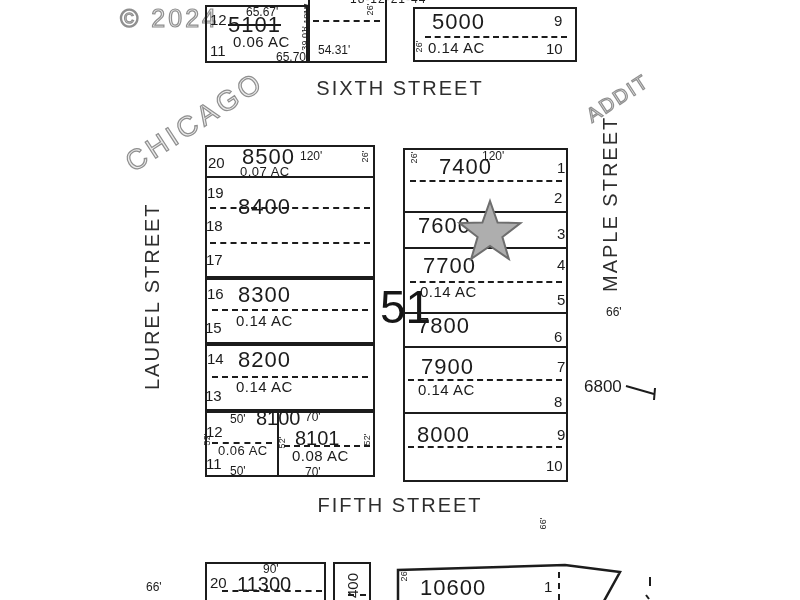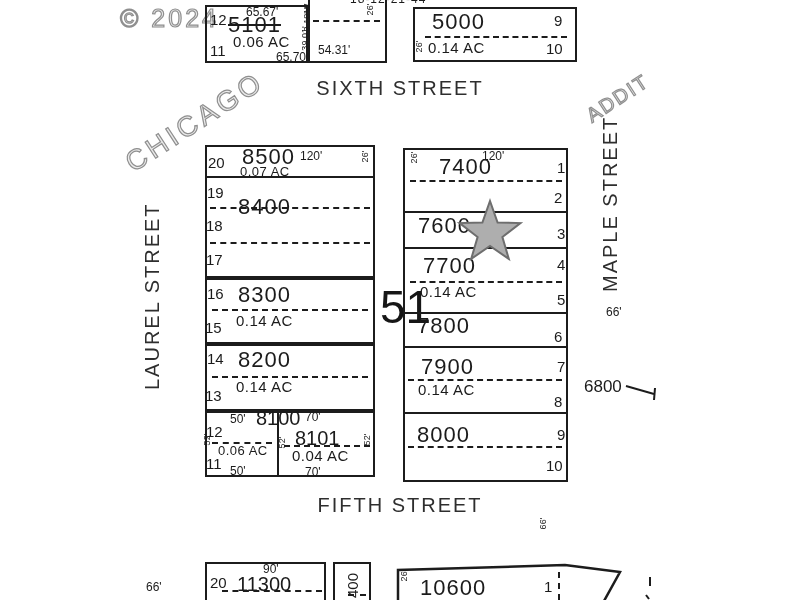--- a/index.html
+++ b/index.html
@@ -100,21 +100,21 @@
   <div class="dash" style="left:284px;top:445px;width:86px;"></div>
   <div class="lbl dim" style="left:230px;top:413px;">50'</div>
   <div class="lbl dim" style="left:305px;top:411px;">70'</div>
   <div class="lbl lot" style="left:206px;top:424px;">12</div>
   <div class="lbl num-sm" style="left:220px;top:408px;margin-left:36px;">8100</div>
   <div class="lbl num-sm" style="left:295px;top:428px;">8101</div>
   <div class="lbl dim-s rot" style="left:197px;top:435px;width:20px;">52'</div>
   <div class="lbl dim-s rot" style="left:272px;top:438px;width:20px;">52'</div>
   <div class="lbl dim-s rot" style="left:357px;top:435px;width:20px;">52'</div>
   <div class="lbl ac-sm" style="left:218px;top:444px;">0.06 AC</div>
-  <div class="lbl ac" style="left:292px;top:448px;">0.04 AC</div>
+  <div class="lbl ac" style="left:292px;top:448px;">0.08 AC</div>
   <div class="lbl lot" style="left:206px;top:456px;">11</div>
   <div class="lbl dim" style="left:230px;top:465px;">50'</div>
   <div class="lbl dim" style="left:305px;top:466px;">70'</div>
 
   <div class="lbl mapnum" style="left:380px;top:284px;">51</div>
 
   <div class="box" style="left:403px;top:148px;width:165px;height:65px;"></div>
   <div class="box" style="left:403px;top:211px;width:165px;height:38px;"></div>
   <div class="box" style="left:403px;top:247px;width:165px;height:67px;"></div>
   <div class="box" style="left:403px;top:312px;width:165px;height:36px;"></div>

